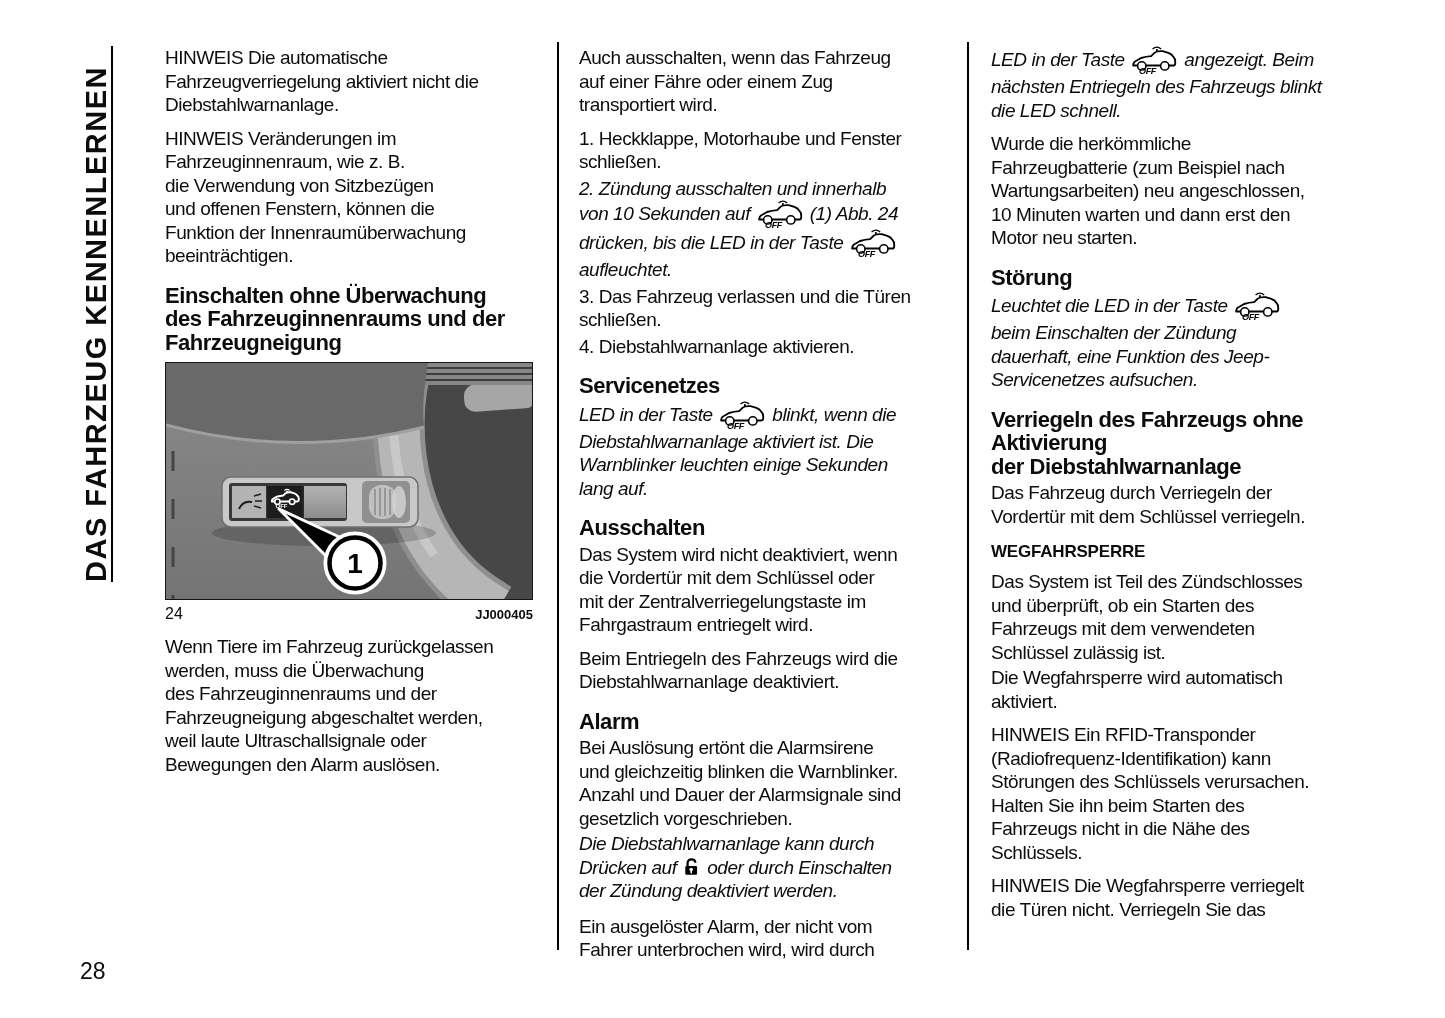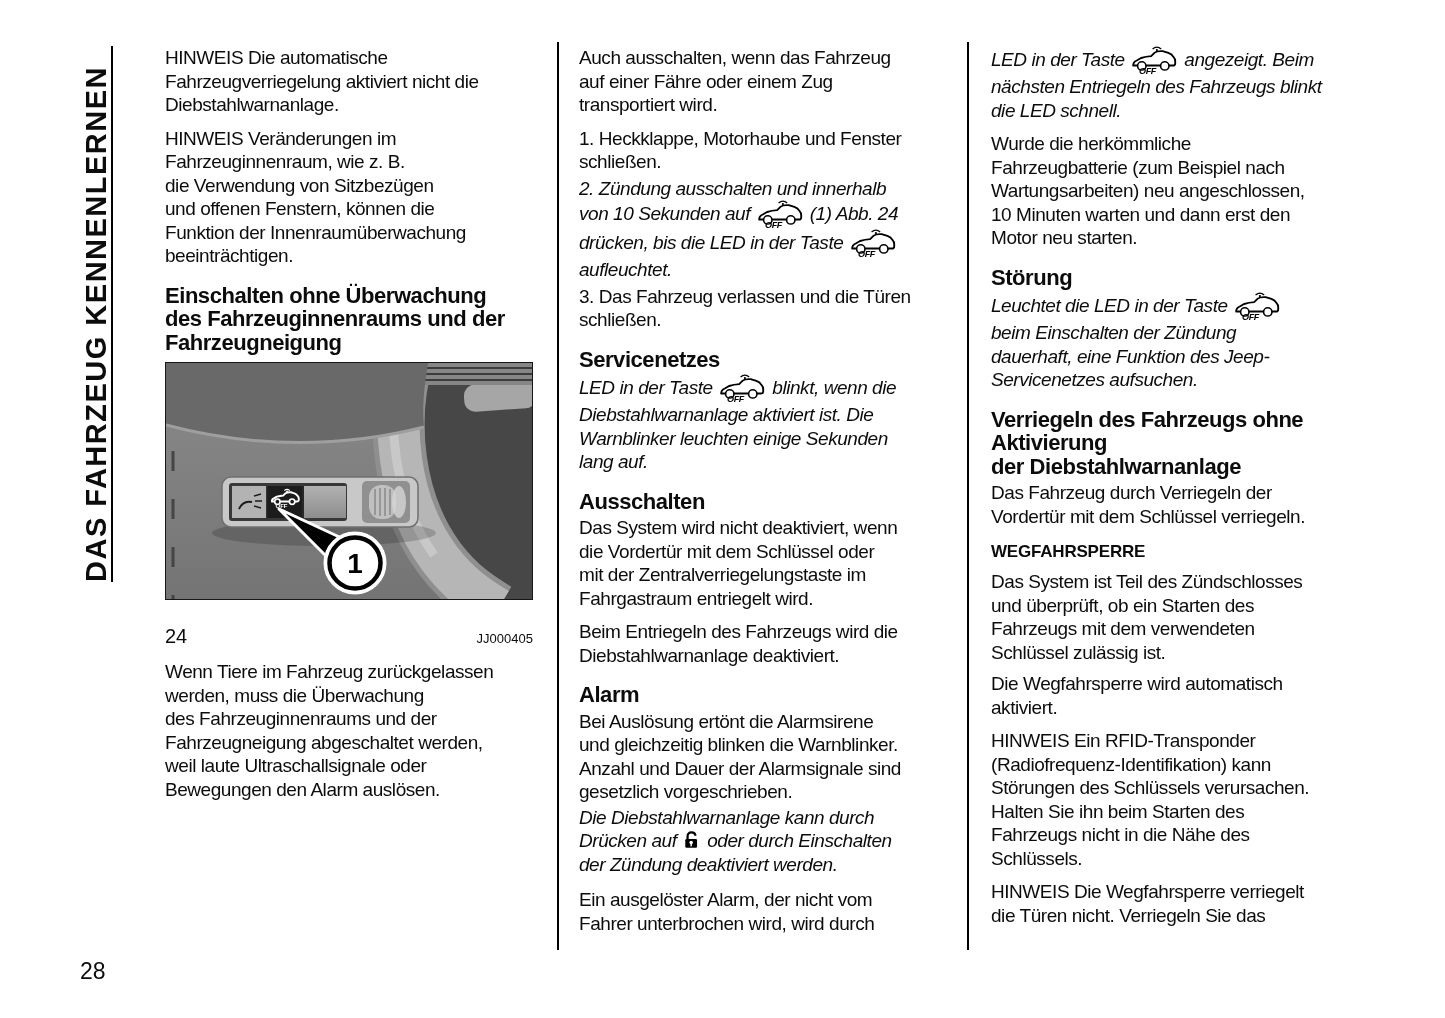--- a/index.html
+++ b/index.html
@@ -19,22 +19,22 @@
   p.step{margin:0 0 3px;}
   .h{font-weight:bold;font-size:22px;line-height:23.5px;letter-spacing:-0.45px;
      margin:16px 0 3px;white-space:pre-line;}
   .h-major{font-weight:bold;font-size:17px;line-height:28px;letter-spacing:-0.2px;margin:8px 0 4px;}
   .car-icon{width:46px;height:29px;vertical-align:-9px;margin:0 2px;}
   .lock-icon{width:17px;height:20px;vertical-align:-3px;margin:0 2px;}
   .figure{margin:8px 0 12px;}
   .photo{position:relative;width:366px;height:236px;border:1px solid #161616;background:#7e7e7e;}
   .photo svg{display:block;}
   .figrow{display:flex;justify-content:space-between;align-items:baseline;margin-top:5px;width:368px;}
-  .fignum{font-size:20px;letter-spacing:0;margin-top:20px;}
-  .figcode{font-weight:normal;font-size:13px;letter-spacing:0;}
+  .fignum{font-size:16px;letter-spacing:0;}
+  .figcode{font-weight:bold;font-size:13px;letter-spacing:0;}
   .page-number{position:absolute;left:80px;top:958px;font-size:23px;}
 </style>
 </head>
 <body>
 
 <div class="page">
 
   <div class="chapter">DAS FAHRZEUG KENNENLERNEN</div>
   <div class="chapter-rule"></div>
   <div class="vd vd1"></div>
@@ -175,20 +175,21 @@
         <circle cx="15" cy="27.5" r="5.8" fill="#fff" stroke="#000" stroke-width="2.2"></circle>
         <circle cx="47" cy="27.5" r="5.8" fill="#fff" stroke="#000" stroke-width="2.2"></circle>
         <circle cx="36" cy="5.5" r="1.5" fill="#000"></circle>
         <path d="M30,4 Q36,-1.5 42,4" stroke="#000" stroke-width="1.7" fill="none"></path>
         <text x="23" y="39" text-anchor="middle" font-family="Liberation Sans, sans-serif" font-size="12.5" font-weight="bold" fill="#000">OFF</text>
       </svg><br>
       <span>aufleuchtet.</span>
     </p>
     <p class="body step">3. Das Fahrzeug verlassen und die Türen
 schließen.</p>
+    <p class="body">4. Diebstahlwarnanlage aktivieren.</p>
 
     <div class="h">Servicenetzes</div>
     <p class="body composed">
       <span>LED in der Taste</span>
       <svg class="car-icon" viewBox="0 0 64 40">
         <path d="M3,27 Q3,22 8,20 L14,16.5 Q21,14.5 28,14 L33,9 Q36,6.5 44,7 L52,9.5 Q57,11.5 59,15 Q61.5,17.5 61.5,21 L61.5,24 Q61.5,27 58,27 Z" fill="none" stroke="#000" stroke-width="2.6" stroke-linejoin="round"></path>
         <circle cx="15" cy="27.5" r="5.8" fill="#fff" stroke="#000" stroke-width="2.2"></circle>
         <circle cx="47" cy="27.5" r="5.8" fill="#fff" stroke="#000" stroke-width="2.2"></circle>
         <circle cx="36" cy="5.5" r="1.5" fill="#000"></circle>
         <path d="M30,4 Q36,-1.5 42,4" stroke="#000" stroke-width="1.7" fill="none"></path>
@@ -265,21 +266,21 @@
 dauerhaft, eine Funktion des Jeep-
 Servicenetzes aufsuchen.</span>
     </p>
 
     <div class="h">Verriegeln des Fahrzeugs ohne Aktivierung
 der Diebstahlwarnanlage</div>
     <p class="body">Das Fahrzeug durch Verriegeln der
 Vordertür mit dem Schlüssel verriegeln.</p>
 
     <div class="h-major">WEGFAHRSPERRE</div>
-    <p class="body" style="margin-bottom:8px">Das System ist Teil des Zündschlosses
+    <p class="body" style="margin-bottom:2px">Das System ist Teil des Zündschlosses
 und überprüft, ob ein Starten des
 Fahrzeugs mit dem verwendeten
 Schlüssel zulässig ist.</p>
     <p class="body">Die Wegfahrsperre wird automatisch
 aktiviert.</p>
     <p class="body">HINWEIS Ein RFID-Transponder
 (Radiofrequenz-Identifikation) kann
 Störungen des Schlüssels verursachen.
 Halten Sie ihn beim Starten des
 Fahrzeugs nicht in die Nähe des

